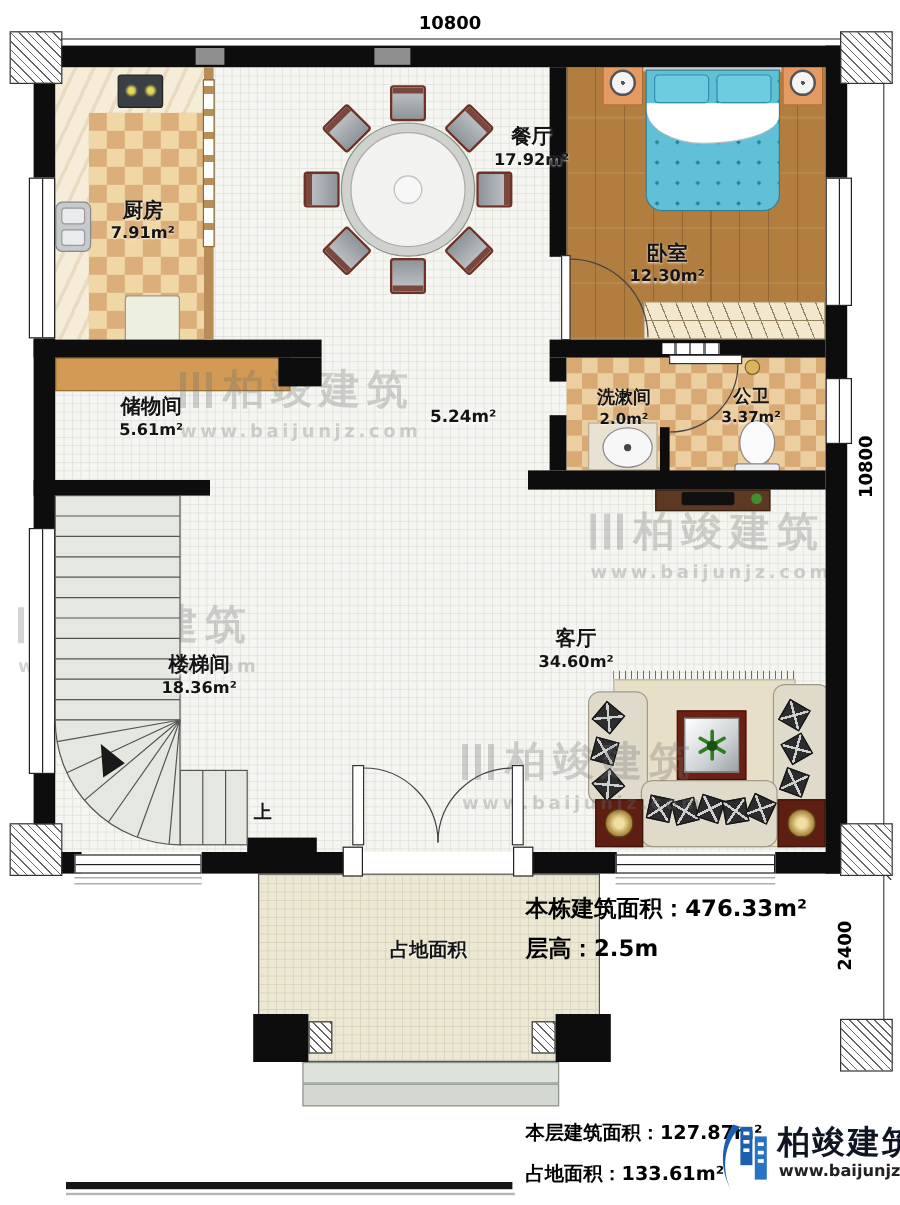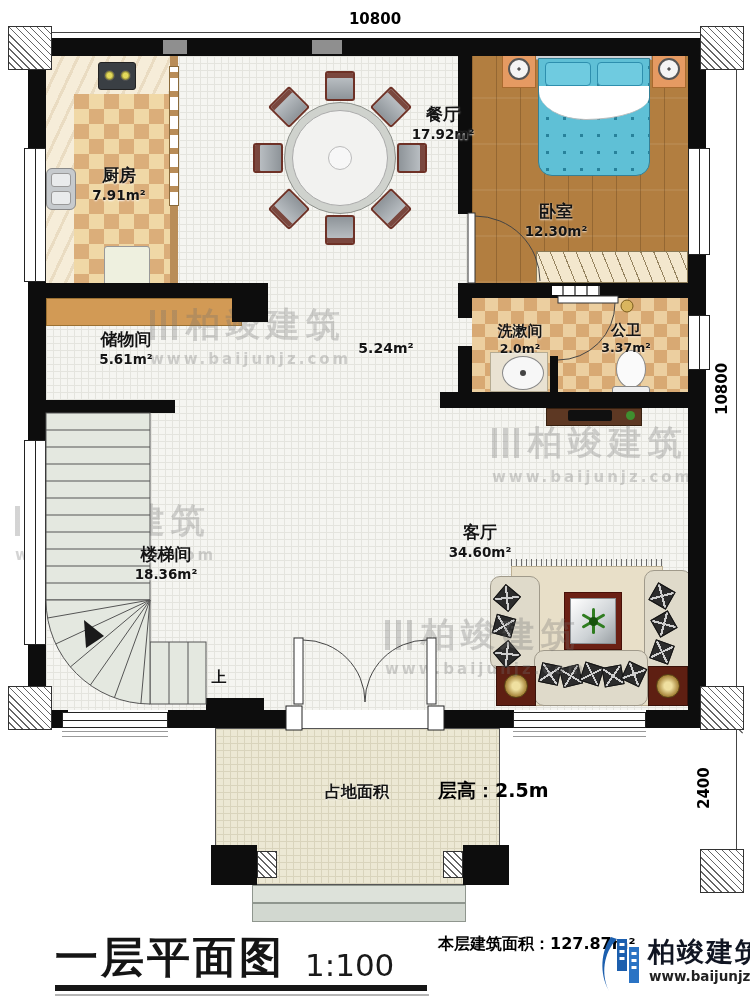--- a/index.html
+++ b/index.html
@@ -308,27 +308,27 @@
   <div class="tick" style="left:729px;top:727px"></div>
   <div class="tick" style="left:729px;top:884px"></div>
   <div class="dimlbl" style="left:698px;top:382px;width:48px;transform:rotate(-90deg)">10800</div>
   <div class="dimlbl" style="left:684px;top:780px;width:40px;transform:rotate(-90deg)">2400</div>
   <div class="hatchbox" style="left:8px;top:26px;width:44px;height:44px"></div>
   <div class="hatchbox" style="left:700px;top:26px;width:44px;height:44px"></div>
   <div class="hatchbox" style="left:8px;top:686px;width:44px;height:44px"></div>
   <div class="hatchbox" style="left:700px;top:686px;width:44px;height:44px"></div>
   <div class="hatchbox" style="left:700px;top:849px;width:44px;height:44px"></div>
 
+  <div class="note" style="left:438px;top:744px">本栋建筑面积：476.33m²</div>
   <div class="note" style="left:438px;top:778px">层高：2.5m</div>
 
-  <div class="ft-title" style="left:55px;top:929px">一层平面图</div>
   <div class="abs" style="left:55px;top:985px;width:372px;height:6px;background:#161616;z-index:8"></div>
   <div class="abs" style="left:55px;top:994px;width:374px;height:2px;background:#b5b5b5;z-index:8"></div>
-  <div class="ft-scale" style="left:305px;top:947px">1:100</div>
   <div class="ft-info" style="left:438px;top:934px">本层建筑面积：127.87m²</div>
+  <div class="ft-info" style="left:438px;top:968px">占地面积：133.61m²</div>
   <svg class="abs" style="left:597px;top:933px;z-index:8" width="46" height="62" viewBox="0 0 46 62">
     <path d="M14,4 C4,18 2,40 12,58 C4,42 6,20 20,6 Z" fill="#1c5fae"></path>
     <rect x="20" y="6" width="10" height="32" fill="#1c5fae"></rect>
     <rect x="32" y="14" width="10" height="36" fill="#2a73c4"></rect>
     <rect x="22.5" y="10" width="5" height="3" fill="#fff"></rect>
       <rect x="22.5" y="17" width="5" height="3" fill="#fff"></rect>
       <rect x="22.5" y="24" width="5" height="3" fill="#fff"></rect>
     <rect x="34.5" y="19" width="5" height="3" fill="#fff"></rect>
       <rect x="34.5" y="26" width="5" height="3" fill="#fff"></rect>
       <rect x="34.5" y="33" width="5" height="3" fill="#fff"></rect>

